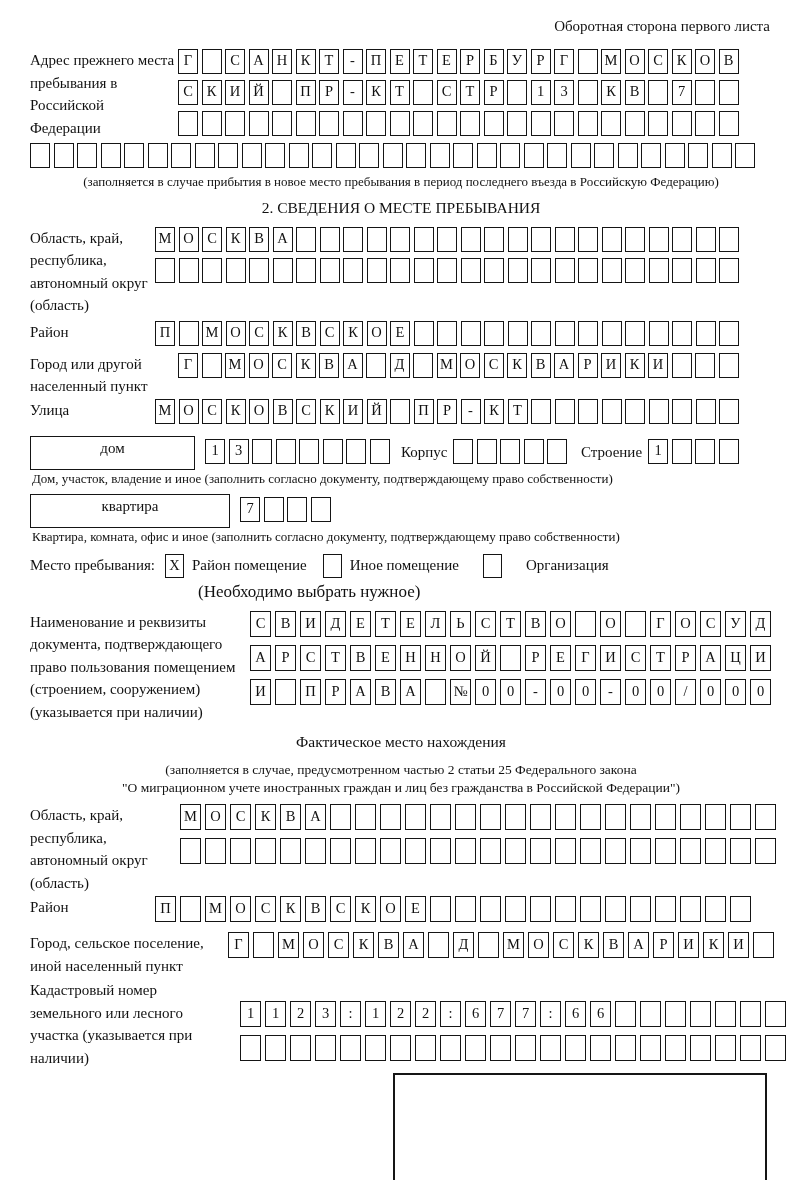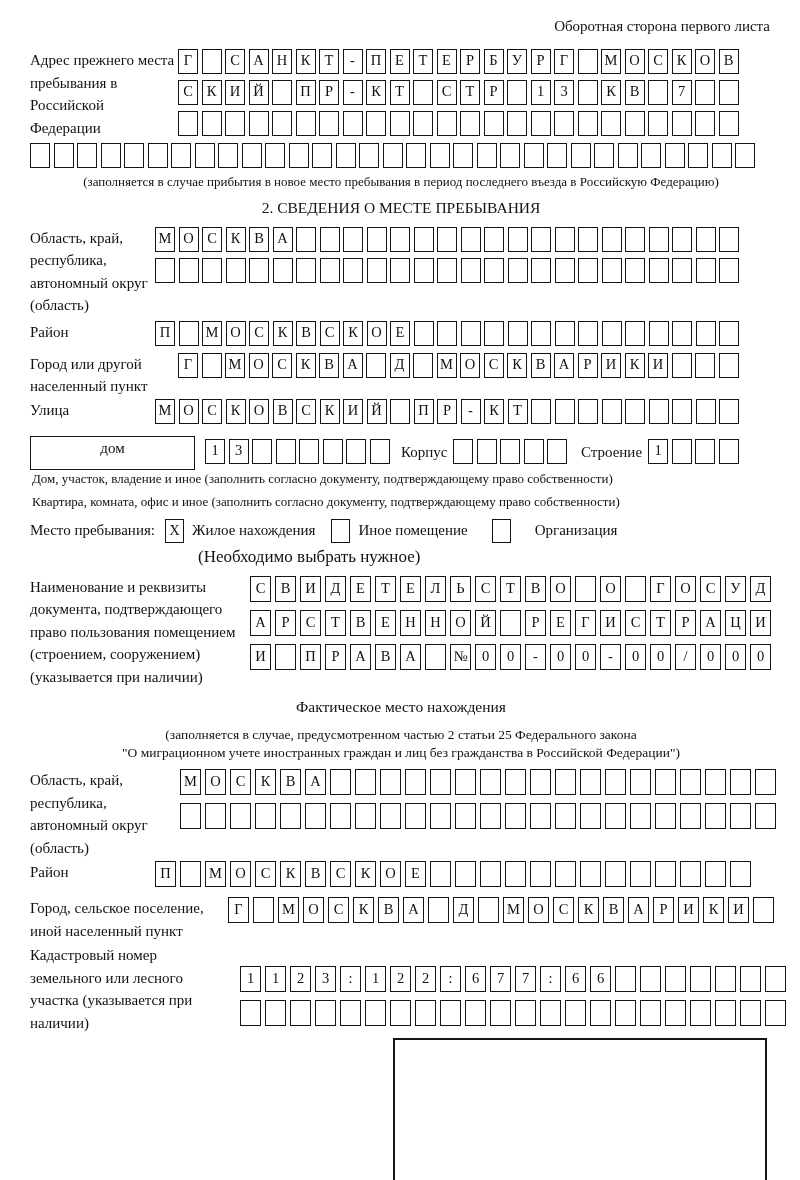--- a/index.html
+++ b/index.html
@@ -67,26 +67,30 @@
   <div class="frow" style="margin-top:6px;align-items:center;">
     <span class="widebox" style="width:165px;">дом</span>
     <span class="boxrow" style="margin:0 0 0 10px;"><span class="cbox">1</span><span class="cbox">3</span><span class="cbox"></span><span class="cbox"></span><span class="cbox"></span><span class="cbox"></span><span class="cbox"></span><span class="cbox"></span></span>
     <span class="inline-lab" style="margin:0 6px 0 8px;">Корпус</span>
     <span class="boxrow" style="margin:0;"><span class="cbox"></span><span class="cbox"></span><span class="cbox"></span><span class="cbox"></span><span class="cbox"></span></span>
     <span class="inline-lab" style="margin:0 6px 0 10px;">Строение</span>
     <span class="boxrow" style="margin:0;"><span class="cbox">1</span><span class="cbox"></span><span class="cbox"></span><span class="cbox"></span></span>
   </div>
   <div class="caption" style="margin:1px 0 6px 2px;">Дом, участок, владение и иное (заполнить согласно документу, подтверждающему право собственности)</div>
 
+  <div class="frow" style="align-items:center;">
+    <span class="widebox" style="width:200px;">квартира</span>
+    <span class="boxrow" style="margin:0 0 0 10px;"><span class="cbox">7</span><span class="cbox"></span><span class="cbox"></span><span class="cbox"></span></span>
+  </div>
   <div class="caption" style="margin:1px 0 8px 2px;">Квартира, комната, офис и иное (заполнить согласно документу, подтверждающему право собственности)</div>
 
   <div class="frow" style="align-items:center;">
     <span class="inline-lab">Место пребывания:</span>
     <span class="cbox2" style="margin-left:10px;">X</span>
-    <span class="inline-lab" style="margin-left:8px;">Жилое нахождения</span>
+    <span class="inline-lab" style="margin-left:8px;">Район помещение</span>
     <span class="cbox2" style="margin-left:16px;"></span>
     <span class="inline-lab" style="margin-left:8px;">Иное помещение</span>
     <span class="cbox2" style="margin-left:24px;"></span>
     <span class="inline-lab" style="margin-left:24px;">Организация</span>
   </div>
   <div class="caption" style="margin:3px 0 8px 168px;font-size:17px;">(Необходимо выбрать нужное)</div>
 
   <div class="frow">
     <div class="flabel" style="width:220px;">Наименование и реквизиты документа, подтверждающего право пользования помещением (строением, сооружением) (указывается при наличии)</div>
     <div class="boxcol lg">

